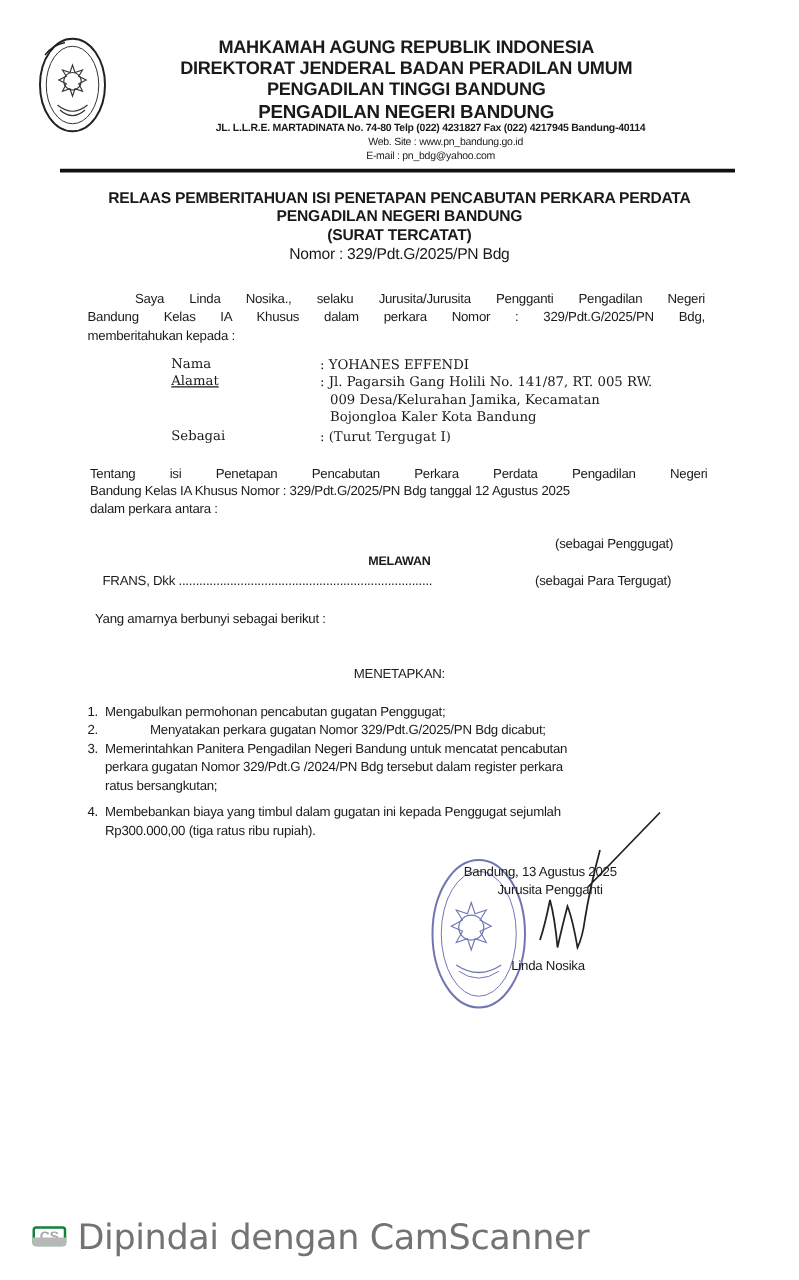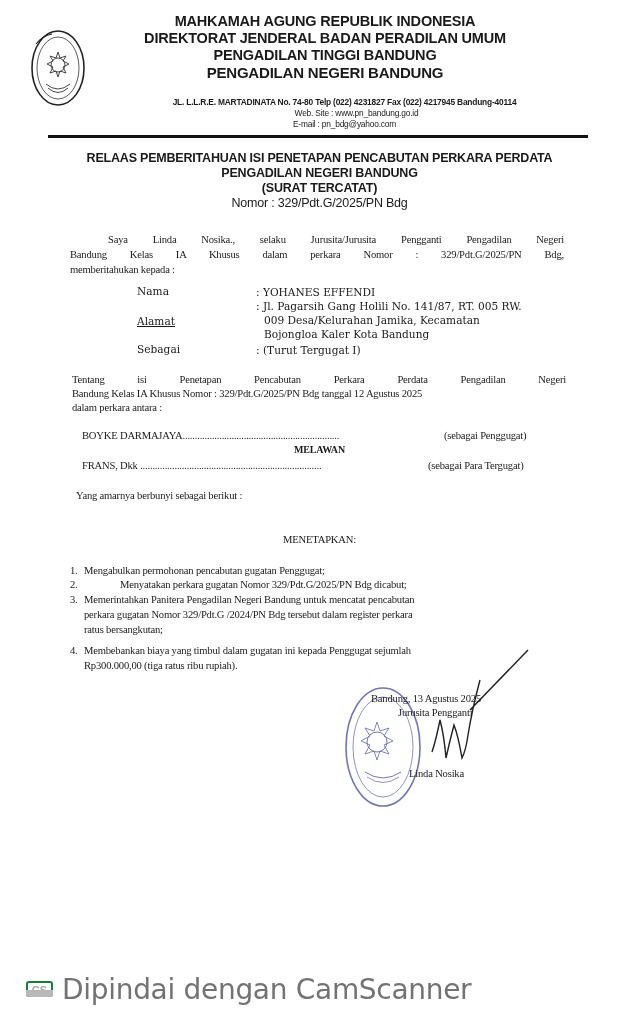--- a/index.html
+++ b/index.html
@@ -4,35 +4,35 @@
 <style>
   html, body { margin: 0; padding: 0; }
   body {
     width: 639px; height: 1024px; background: #ffffff; position: relative; overflow: hidden;
     color: #1a1a1a;
   }
   .page { position: absolute; left: 0; top: 0; width: 639px; height: 1024px; }
 
   
   .logo { position: absolute; left: 30px; top: 28px; width: 56px; height: 80px; }
-  .head-lines { position: absolute; left: 95px; top: 13px; width: 460px; text-align: center; }
+  .head-lines { position: absolute; left: 95px; top: 30px; width: 460px; text-align: center; }
   .hl { font-family: "Liberation Sans", sans-serif; font-weight: bold; line-height: 17px; letter-spacing: -0.2px; }
   .hl1 { font-size: 14.5px; }
   .hl2 { font-size: 14.5px; }
   .hl3 { font-size: 14.5px; }
   .hl4 { font-size: 15px; }
   .addr { font-family: "Liberation Sans", sans-serif; font-size: 8.4px; line-height: 11px; letter-spacing: -0.2px; white-space: nowrap; }
   .addr-row { position: absolute; left: 0; width: 639px; text-align: center; }
   .rule { position: absolute; left: 48px; top: 135px; width: 540px; height: 3px; background: #111; }
 
   
   .title { position: absolute; left: 0; width: 639px; text-align: center; font-family: "Liberation Sans", sans-serif; font-weight: bold; font-size: 12.5px; letter-spacing: -0.2px; }
   .subno { position: absolute; left: 0; width: 639px; text-align: center; font-family: "Liberation Sans", sans-serif; font-size: 12.5px; letter-spacing: -0.2px; }
 
-  .p { position: absolute; font-family: Liberation Serif, serif; font-size: 10.6px; line-height: 15px; letter-spacing: -0.2px; white-space: nowrap; }
+  .p { position: absolute; font-family: Liberation Sans, sans-serif; font-size: 10.6px; line-height: 15px; letter-spacing: -0.2px; white-space: nowrap; }
   .justify { text-align: justify; text-align-last: justify; white-space: normal; }
 
   .field-label { position: absolute; font-family: "DejaVu Serif", serif; font-size: 10.6px; }
   .field-value { position: absolute; font-family: "DejaVu Serif", serif; font-size: 10.6px; line-height: 15px; white-space: nowrap; }
 
   .center { text-align: center; }
   .bold { font-weight: bold; }
 
   .stamp { position: absolute; left: 343px; top: 684px; width: 80px; height: 126px; }
   .sig { position: absolute; left: 410px; top: 640px; width: 120px; height: 150px; }
@@ -76,34 +76,31 @@
   <div class="title" style="top:166px;">PENGADILAN NEGERI BANDUNG</div>
   <div class="title" style="top:181px;">(SURAT TERCATAT)</div>
   <div class="subno" style="top:196px;">Nomor : 329/Pdt.G/2025/PN Bdg</div>
 
   <div class="p justify" style="left:108px; top:232px; width:456px;">Saya Linda Nosika., selaku Jurusita/Jurusita Pengganti Pengadilan Negeri</div>
   <div class="p justify" style="left:70px; top:247px; width:494px;">Bandung Kelas IA Khusus dalam perkara Nomor : 329/Pdt.G/2025/PN Bdg,</div>
   <div class="p" style="left:70px; top:262px;">memberitahukan kepada :</div>
 
   <div class="field-label" style="left:137px; top:285px;">Nama</div>
   <div class="field-value" style="left:256px; top:285px;">: YOHANES EFFENDI</div>
-  <div class="field-label" style="left:137px; top:315px;text-decoration:underline;">Alamat</div>
+  <div class="field-label" style="left:137px; top:299px;text-decoration:underline;">Alamat</div>
   <div class="field-value" style="left:256px; top:299px;">: Jl. Pagarsih Gang Holili No. 141/87, RT. 005 RW.</div>
   <div class="field-value" style="left:264px; top:313px;">009 Desa/Kelurahan Jamika, Kecamatan</div>
   <div class="field-value" style="left:264px; top:327px;">Bojongloa Kaler Kota Bandung</div>
   <div class="field-label" style="left:137px; top:343px;">Sebagai</div>
   <div class="field-value" style="left:256px; top:343px;">: (Turut Tergugat I)</div>
 
   <div class="p justify" style="left:72px; top:372px; width:494px;">Tentang isi Penetapan Pencabutan Perkara Perdata Pengadilan Negeri</div>
   <div class="p" style="left:72px; top:386px;">Bandung Kelas IA Khusus Nomor : 329/Pdt.G/2025/PN Bdg tanggal 12 Agustus 2025</div>
   <div class="p" style="left:72px; top:400px;">dalam perkara antara :</div>
 
-  <div class="p" style="left:82px; top:428px;">
-    <span>BOYKE DARMAJAYA</span><span>................................................................</span>
-  </div>
   <div class="p" style="left:444px; top:428px;">(sebagai  Penggugat)</div>
   <div class="p bold center" style="left:0; width:639px; top:442px; font-size:10px;">MELAWAN</div>
   <div class="p" style="left:82px; top:458px;">
     <span>FRANS, Dkk</span> <span>..........................................................................</span>
   </div>
   <div class="p" style="left:428px; top:458px;">(sebagai Para Tergugat)</div>
 
   <div class="p" style="left:76px; top:488px;text-align:right;">Yang amarnya berbunyi sebagai berikut :</div>
 
   <div class="p center" style="left:0; width:639px; top:532px;">MENETAPKAN:</div>

